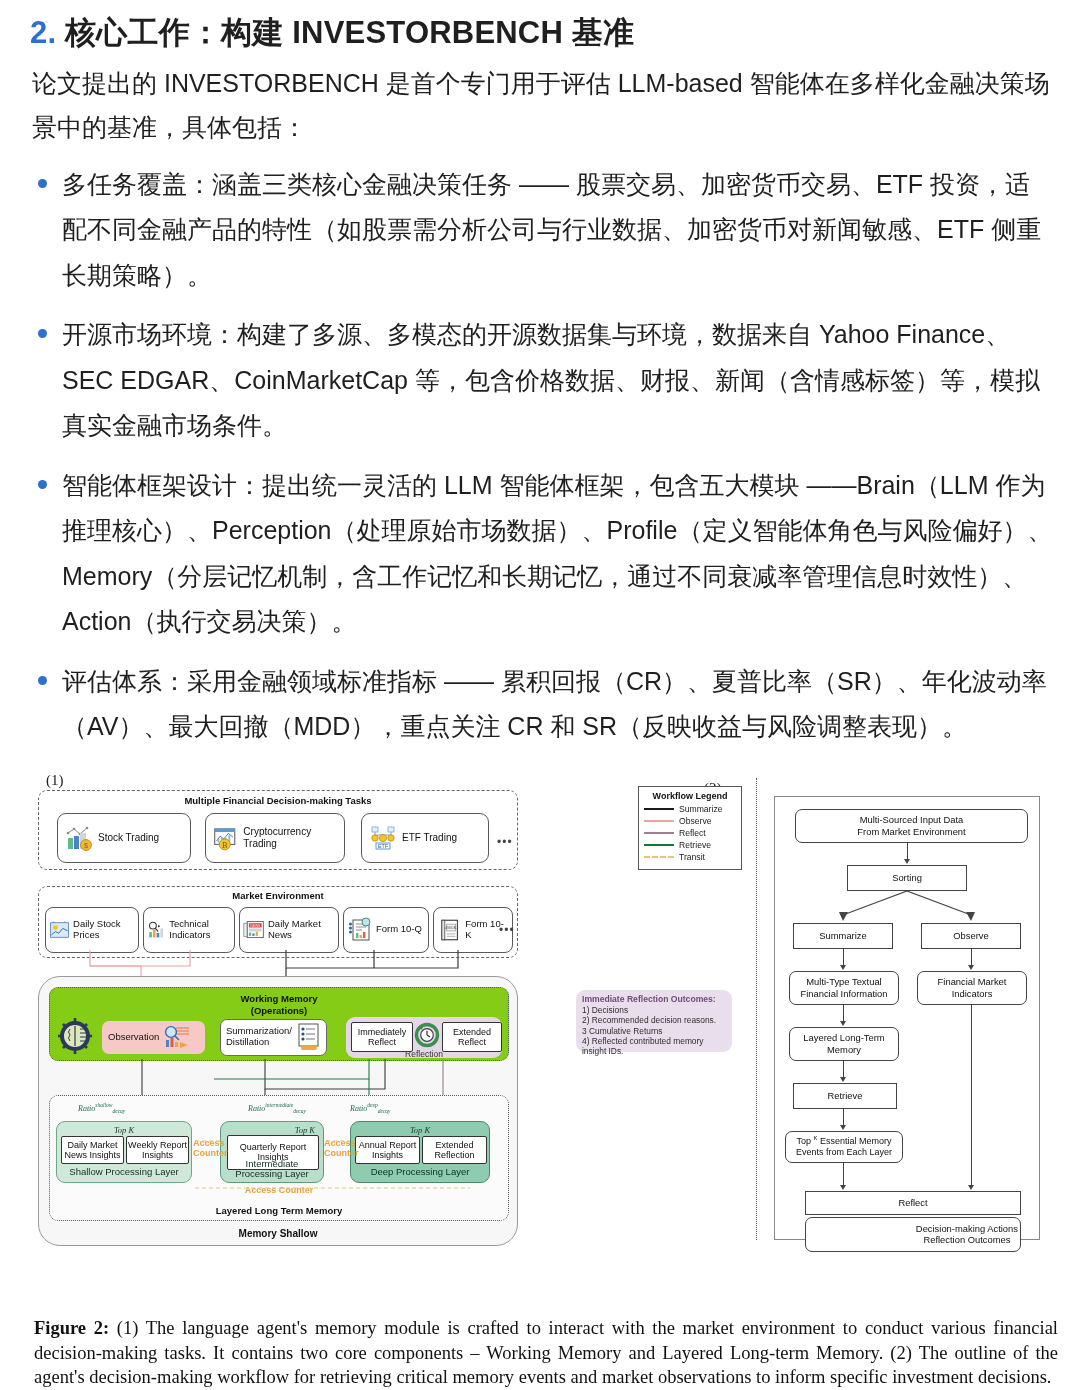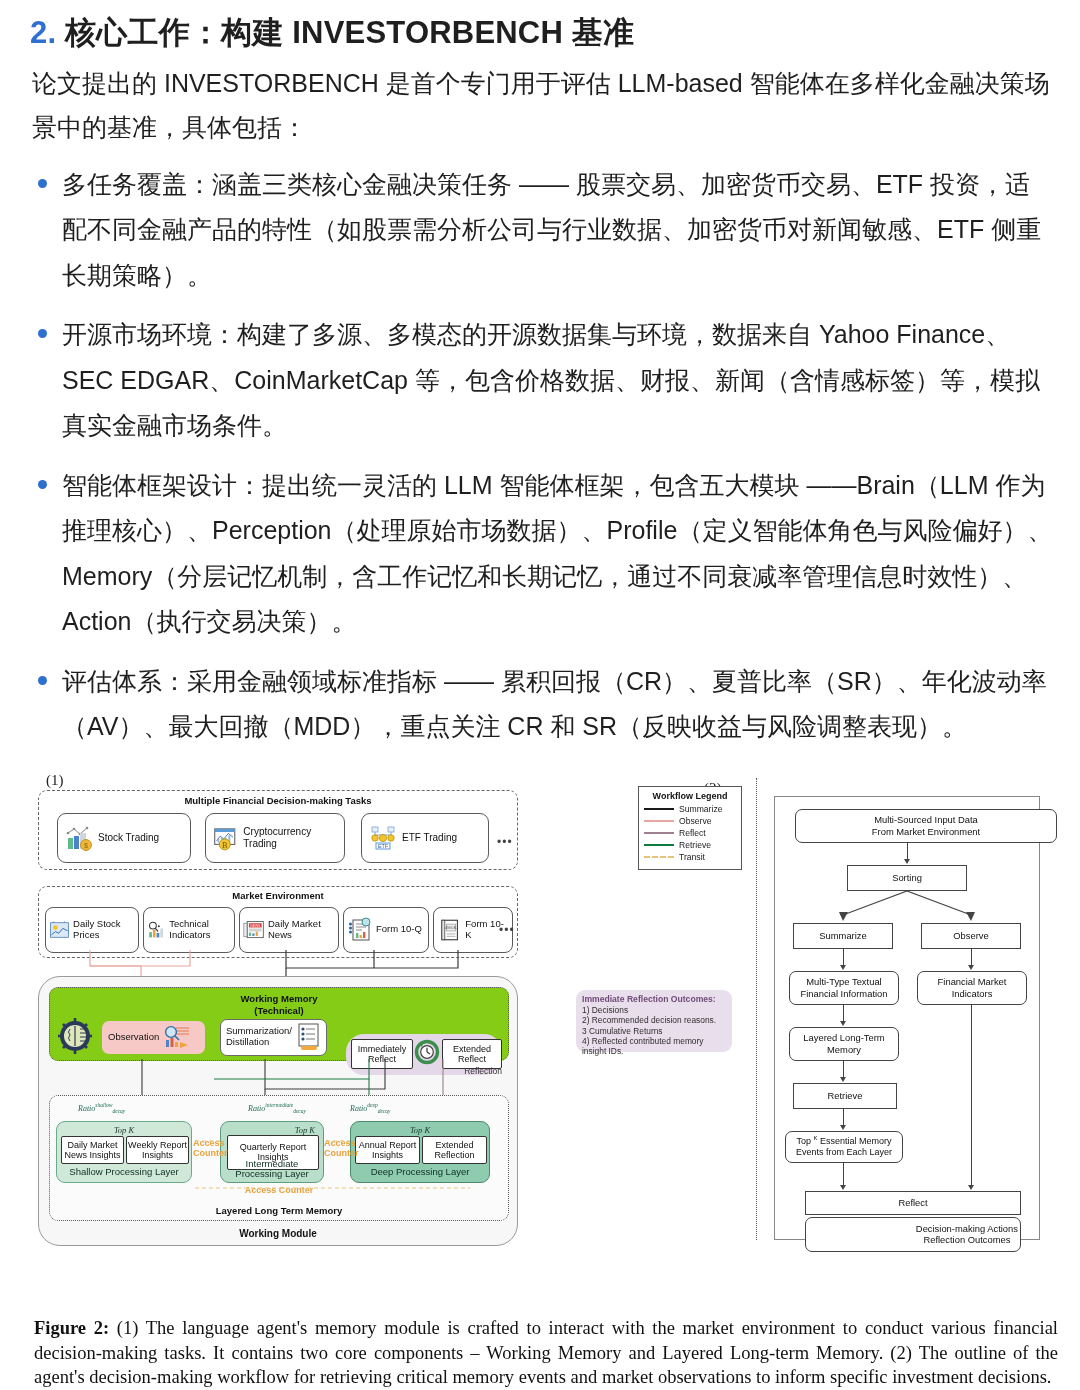--- a/index.html
+++ b/index.html
@@ -88,27 +88,27 @@
 
   .obs-box{
     position:absolute;left:52px;top:33px;width:103px;height:33px;background:#f7c9c6;border-radius:7px;
     display:flex;align-items:center;padding-left:6px;box-sizing:border-box;gap:3px;
   }
   .sum-box{
     position:absolute;left:170px;top:31px;width:107px;height:37px;background:#fff;border:1.2px solid #6a6a6a;border-radius:7px;
     display:flex;align-items:center;padding-left:5px;box-sizing:border-box;gap:4px;
   }
   .refl-box{
-    position:absolute;left:296px;top:46px;width:156px;height:41px;background:#e4d7e8;border-radius:18px;
+    position:absolute;left:296px;top:29px;width:156px;height:41px;background:#e4d7e8;border-radius:9px;
   }
   .refl-inner{
     position:absolute;top:5px;height:28px;border:1.2px solid #333;background:#fff;border-radius:2px;
     display:flex;align-items:center;justify-content:center;text-align:center;font-size:9px;line-height:1.12;color:#111;
   }
-  .refl-caption{position:absolute;left:0;right:0;bottom:-1px;text-align:right;font-size:8.5px;color:#333;}
+  .refl-caption{position:absolute;left:0;right:0;bottom:-1px;text-align:center;font-size:8.5px;color:#333;}
 
   .small-txt{font-size:9.5px;color:#111;line-height:1.15;}
 
   
   .layer{position:absolute;border-radius:9px;box-sizing:border-box;}
   .layer-title{position:absolute;left:0;right:0;bottom:5px;text-align:center;font-size:9.5px;color:#0d2e20;}
   .topk{position:absolute;left:0;right:0;top:3px;text-align:center;font-size:8.5px;color:#17372a;font-family:"Liberation Serif",serif;font-style:italic;}
   .cell{
     position:absolute;border:1.1px solid #333;background:#fff;border-radius:2px;
     display:flex;align-items:center;justify-content:center;text-align:center;
@@ -319,26 +319,26 @@
 
       <svg style="position:absolute;left:0;top:160px;width:480px;height:32px;">
         <path d="M52,0 L52,16 L152,16 L152,0" fill="none" stroke="#e8a6a0" stroke-width="1.2"></path>
         <path d="M52,16 L103,16 L103,28" fill="none" stroke="#e8a6a0" stroke-width="1.2"></path>
         <path d="M248,0 L248,18 L420,18 L420,0" fill="none" stroke="#3a3a3a" stroke-width="1.2"></path>
         <path d="M336,0 L336,18" fill="none" stroke="#3a3a3a" stroke-width="1.2"></path>
         <path d="M248,18 L248,28" fill="none" stroke="#3a3a3a" stroke-width="1.2"></path>
       </svg>
 
       <div class="memmod">
-        <div class="memmod-title">Working Module</div>
+        <div class="memmod-title">Memory Shallow</div>
 
         <div class="wm">
           <div class="wm-title">
             <span>Working Memory</span><br>
-            <span>(Technical)</span>
+            <span>(Operations)</span>
           </div>
 
           <svg style="position:absolute;left:8px;top:30px;width:34px;height:36px;" viewBox="0 0 34 36">
             <circle cx="17" cy="18" r="15" fill="#2b3a5c"></circle>
             <circle cx="17" cy="18" r="11" fill="#dfe6b7"></circle>
             <path d="M17 8 v20" stroke="#2b3a5c" stroke-width="1.2"></path>
             <path d="M12 11 q-3 3 0 6 q-3 3 0 6" fill="none" stroke="#2b3a5c" stroke-width="1"></path>
             <path d="M22 11 h5 M22 15 h6 M22 19 h6 M22 23 h5" stroke="#2b3a5c" stroke-width="1"></path>
             <g stroke="#2b3a5c" stroke-width="2.6">
               <line x1="17" y1="0" x2="17" y2="4"></line>
@@ -481,21 +481,21 @@
         <span class="legend-swatch" style="border-top-color:#0f7a3d;"></span>
         <span class="legend-lbl">Retrieve</span>
       </div>
       <div class="legend-row">
         <span class="legend-swatch" style="border-top-color:#e9c27a;border-top-style:dashed;"></span>
         <span class="legend-lbl">Transit</span>
       </div>
     </div>
 
     <div class="panel2">
-      <div class="n round" style="left:20px;top:12px;width:262px;height:34px;">
+      <div class="n round" style="left:20px;top:12px;width:233px;height:34px;">
         <span>Multi-Sourced Input Data<br>From Market Environment</span>
       </div>
       <div class="arrow v" style="left:132px;top:46px;height:18px;"></div>
       <div class="ahead" style="left:128.6px;top:62px;"></div>
 
       <div class="n" style="left:72px;top:68px;width:120px;height:26px;">Sorting</div>
 
       <svg style="position:absolute;left:0;top:94px;width:266px;height:34px;">
         <line x1="132" y1="0" x2="68" y2="24" stroke="#444" stroke-width="1.2"></line>
         <polygon points="68,30 64,21 73,21" fill="#444"></polygon>

